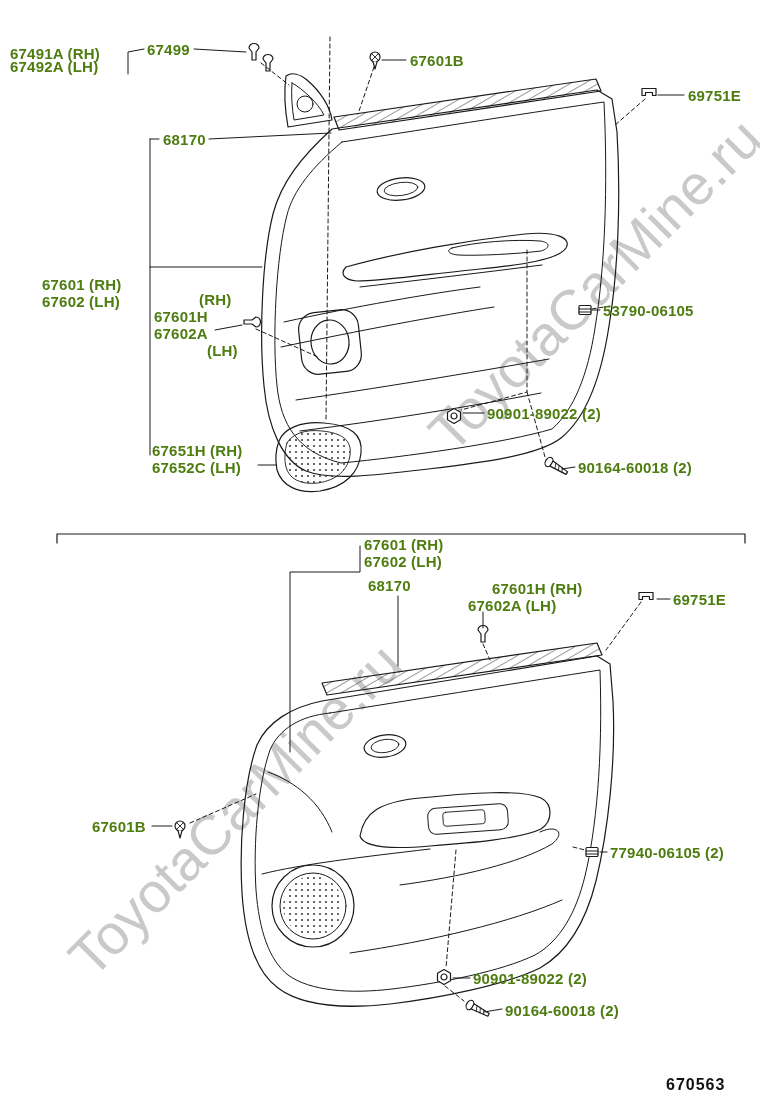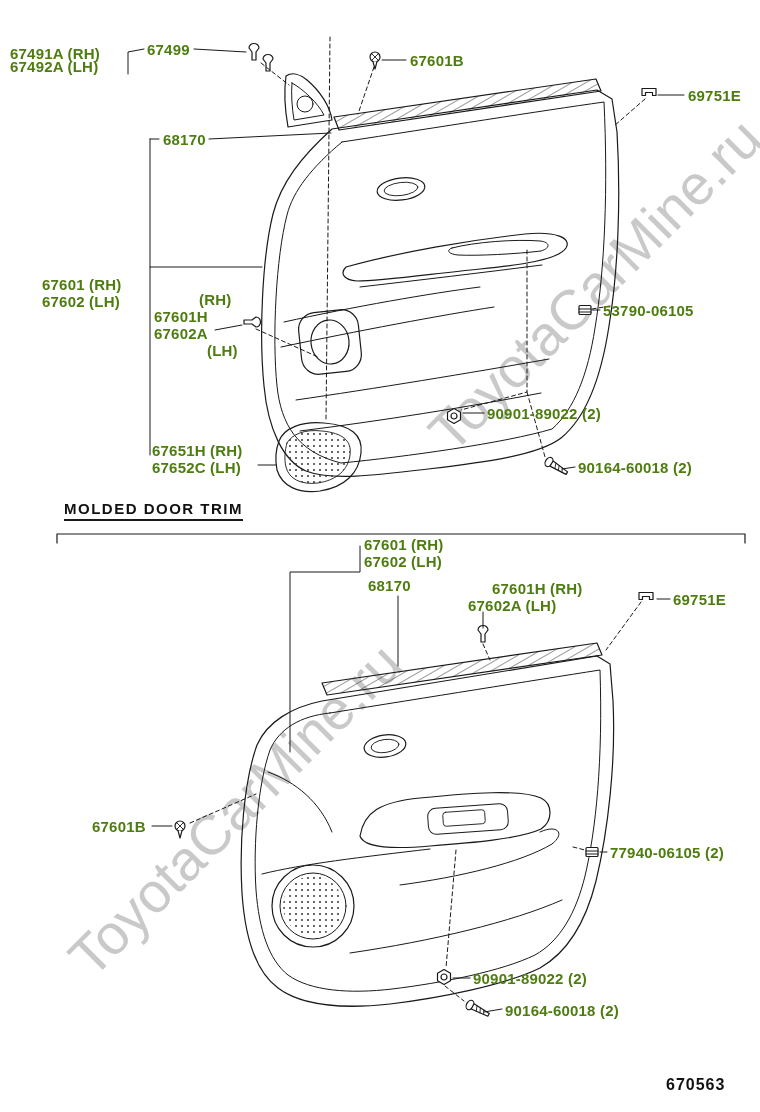--- a/index.html
+++ b/index.html
@@ -228,21 +228,20 @@
   <div class="lbl" style="left:199px;top:291px">(RH)</div>
   <div class="lbl" style="left:154px;top:308px">67601H</div>
   <div class="lbl" style="left:154px;top:325px">67602A</div>
   <div class="lbl" style="left:207px;top:342px">(LH)</div>
   <div class="lbl" style="left:603px;top:302px">53790-06105</div>
   <div class="lbl" style="left:487px;top:405px">90901-89022 (2)</div>
   <div class="lbl" style="left:578px;top:459px">90164-60018 (2)</div>
   <div class="lbl" style="left:152px;top:442px">67651H (RH)</div>
   <div class="lbl" style="left:152px;top:459px">67652C (LH)</div>
 
-  <div class="section-title" style="left:64px;top:500px">MOLDED DOOR TRIM</div>
 
   <div class="lbl" style="left:364px;top:536px">67601 (RH)</div>
   <div class="lbl" style="left:364px;top:553px">67602 (LH)</div>
   <div class="lbl" style="left:368px;top:577px">68170</div>
   <div class="lbl" style="left:492px;top:580px">67601H (RH)</div>
   <div class="lbl" style="left:468px;top:597px">67602A (LH)</div>
   <div class="lbl" style="left:673px;top:591px">69751E</div>
   <div class="lbl" style="left:92px;top:818px">67601B</div>
   <div class="lbl" style="left:610px;top:844px">77940-06105 (2)</div>
   <div class="lbl" style="left:473px;top:970px">90901-89022 (2)</div>

